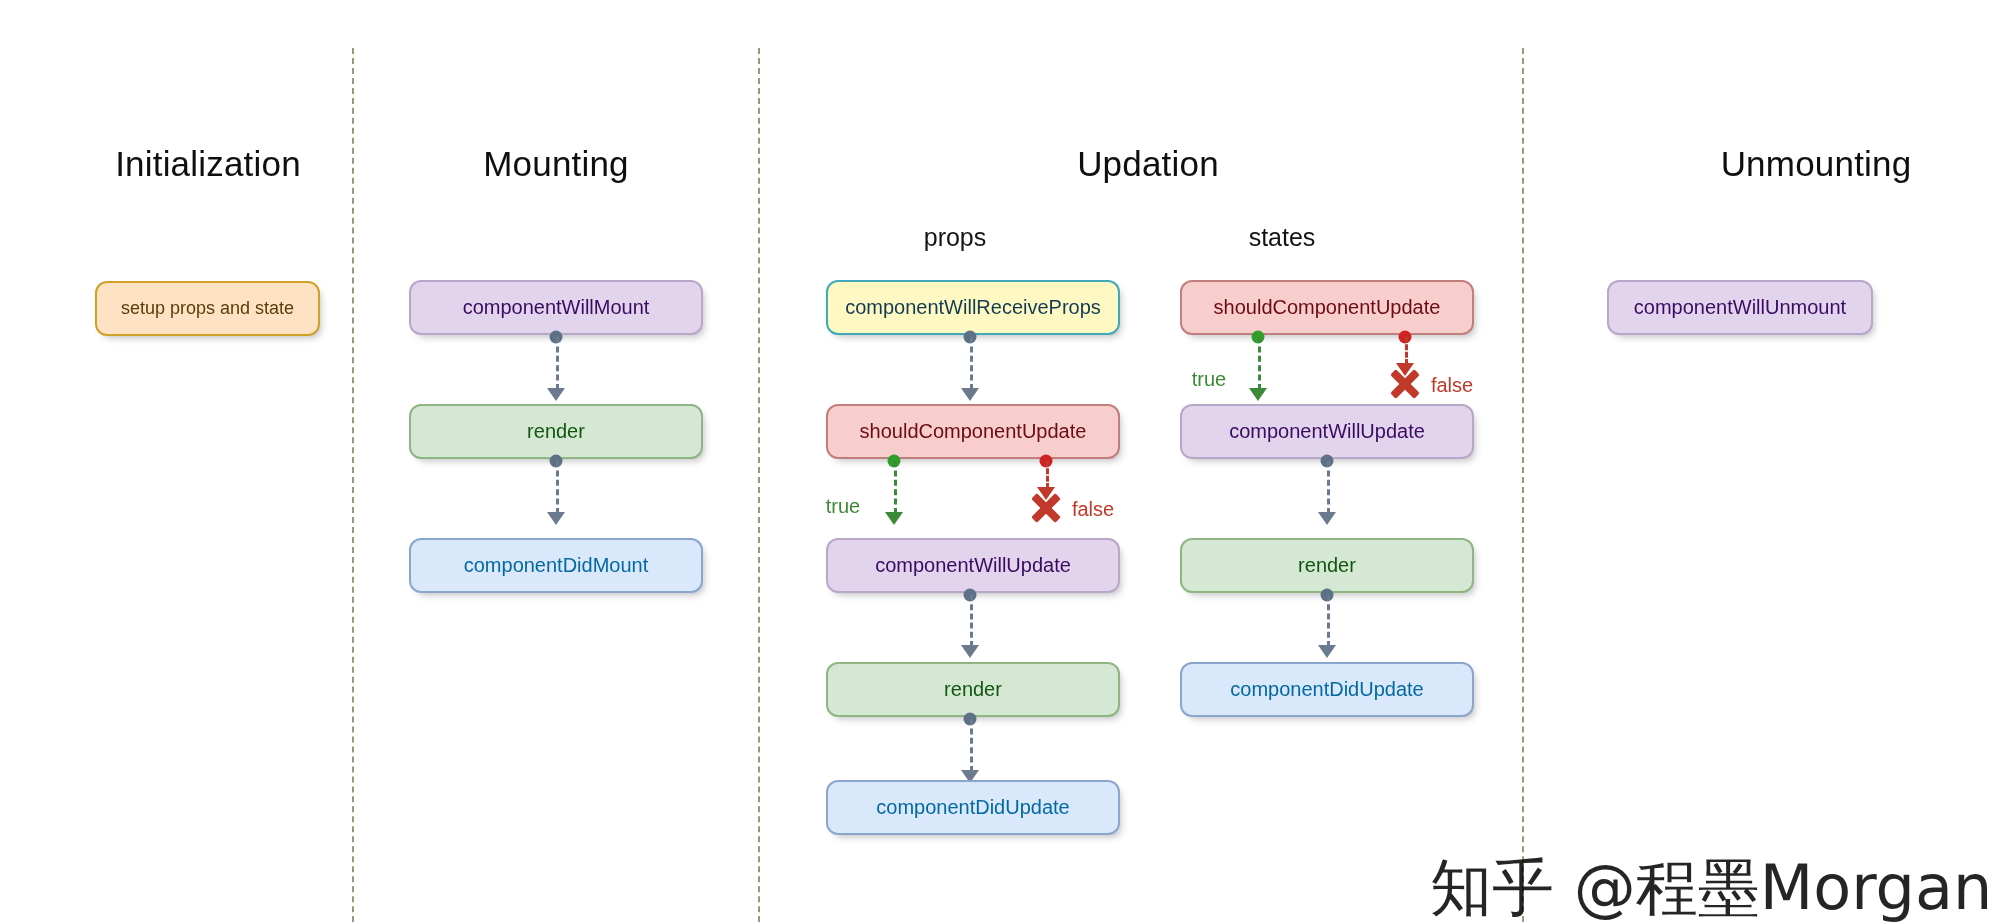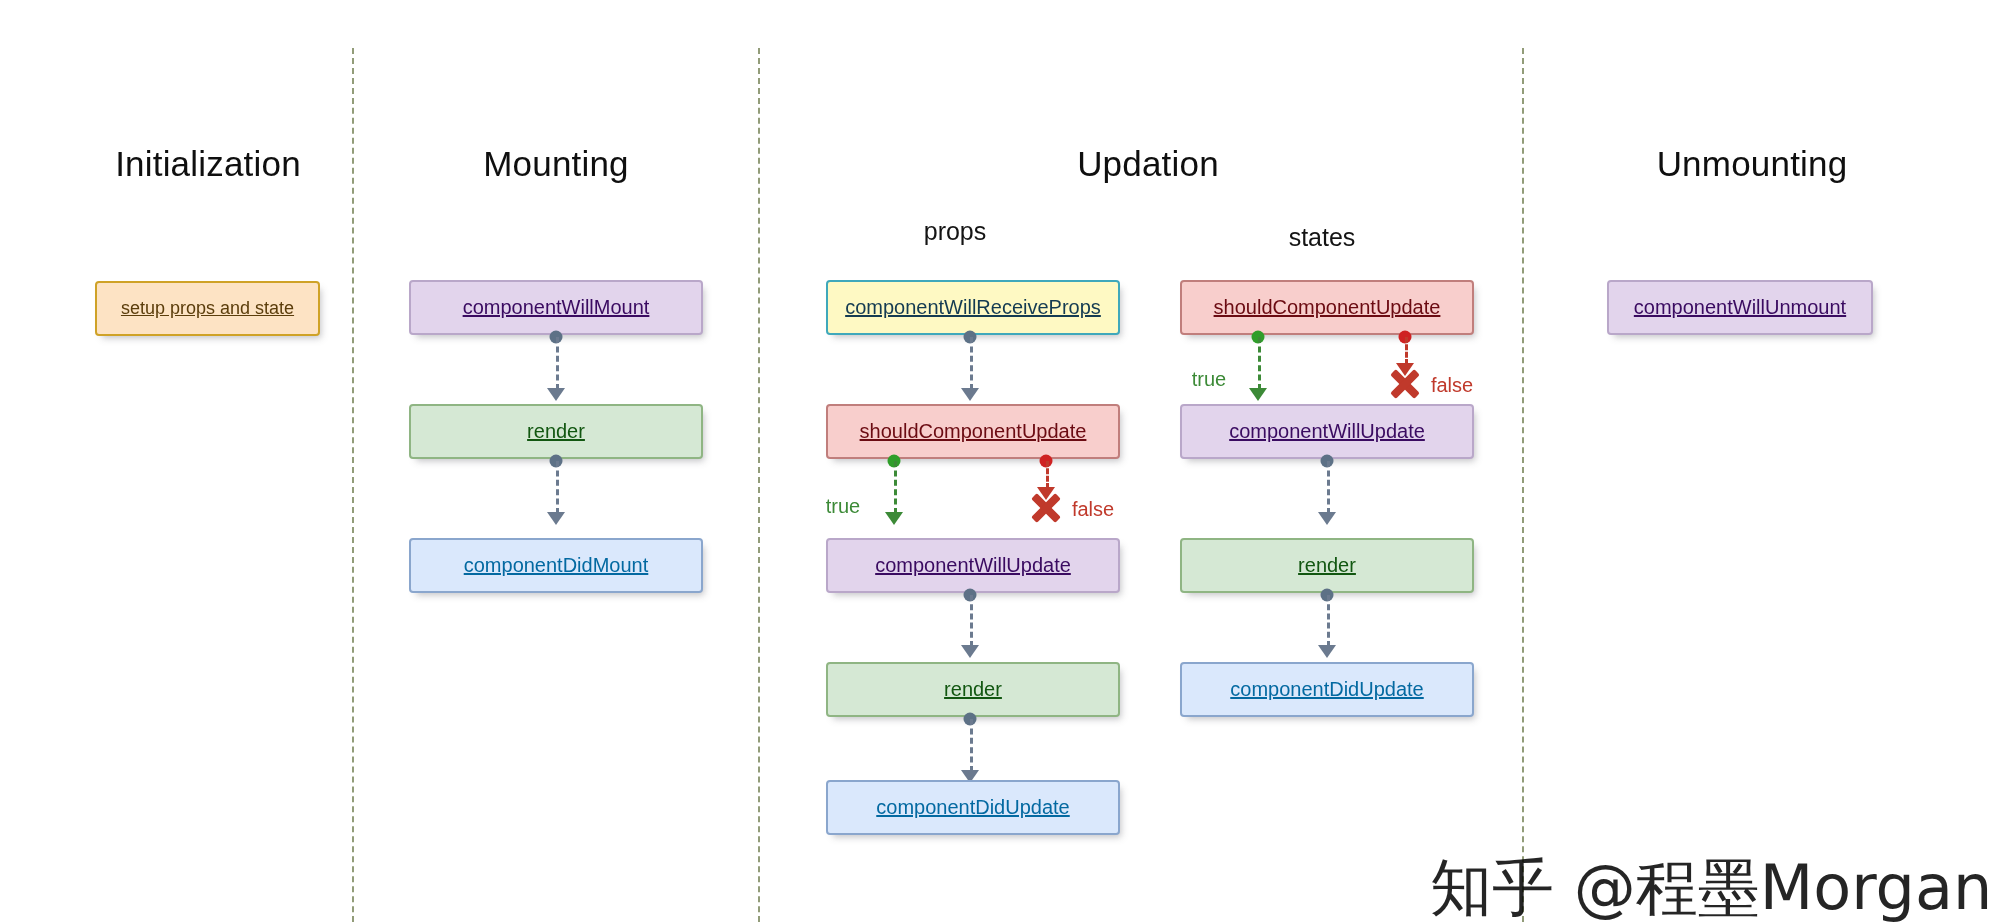--- a/index.html
+++ b/index.html
@@ -48,32 +48,31 @@
     font-weight: 400;
     white-space: nowrap;
     text-align: center;
     transform: translateX(-50%);
   }
 
   
   .node {
     position: absolute;
     box-sizing: border-box;
-    border-radius: 4px;
+    border-radius: 12px;
     border-width: 2px;
     border-style: solid;
     display: flex;
     align-items: center;
     justify-content: center;
     font-size: 20px;
     text-align: center;
     box-shadow: 4px 5px 7px -3px rgba(80,80,90,.35);
     white-space: nowrap;
     user-select: none;
-    text-decoration: underline;
   }
   .node.small { font-size: 18px; }
 
   .n-purple { background: #e2d4ec; border-color: #b9a7c9; color: #3a0b61; justify-content: center; }
   .n-green  { background: #d5e8d4; border-color: #8fb583; color: #125711; }
   .n-blue   { background: #dae8fc; border-color: #8aa6cd; color: #0369a1; }
   .n-cyan   { background: #fef9c3; border-color: #3fa8bb; color: #143b52; }
   .n-red    { background: #f8cecc; border-color: #c07e7c; color: #6b0b12; }
   .n-orange { background: #fde3c4; border-color: #cfa227; color: #5b3d0b; }
 
@@ -158,24 +157,24 @@
 
 <div id="canvas">
 
   <div class="divider" style="left:352px"></div>
   <div class="divider" style="left:758px"></div>
   <div class="divider" style="left:1522px"></div>
 
   <div class="col-title" style="left:208px; top:96px">Initialization</div>
   <div class="col-title" style="left:556px; top:96px">Mounting</div>
   <div class="col-title" style="left:1148px; top:96px">Updation</div>
-  <div class="col-title" style="left:1752px; top:96px">Unmounting</div>
-
-  <div class="sub-title" style="left:955px;  top:169px">props</div>
-  <div class="sub-title" style="left:1322px; top:175px">states</div>
+  <div class="col-title" style="left:1816px; top:96px">Unmounting</div>
+
+  <div class="sub-title" style="left:955px;  top:175px">props</div>
+  <div class="sub-title" style="left:1282px; top:175px">states</div>
 
   <div class="node n-orange small" style="left:95px; top:233px; width:225px; height:55px">
     <span>setup props and state</span>
   </div>
 
   <div class="node n-purple" style="left:409px; top:232px; width:294px; height:55px">
     <span>componentWillMount</span>
   </div>
   <div class="dot grey" style="left:556px; top:289px"></div>
   <div class="conn grey" style="left:556px; top:289px; height:53px"></div>

